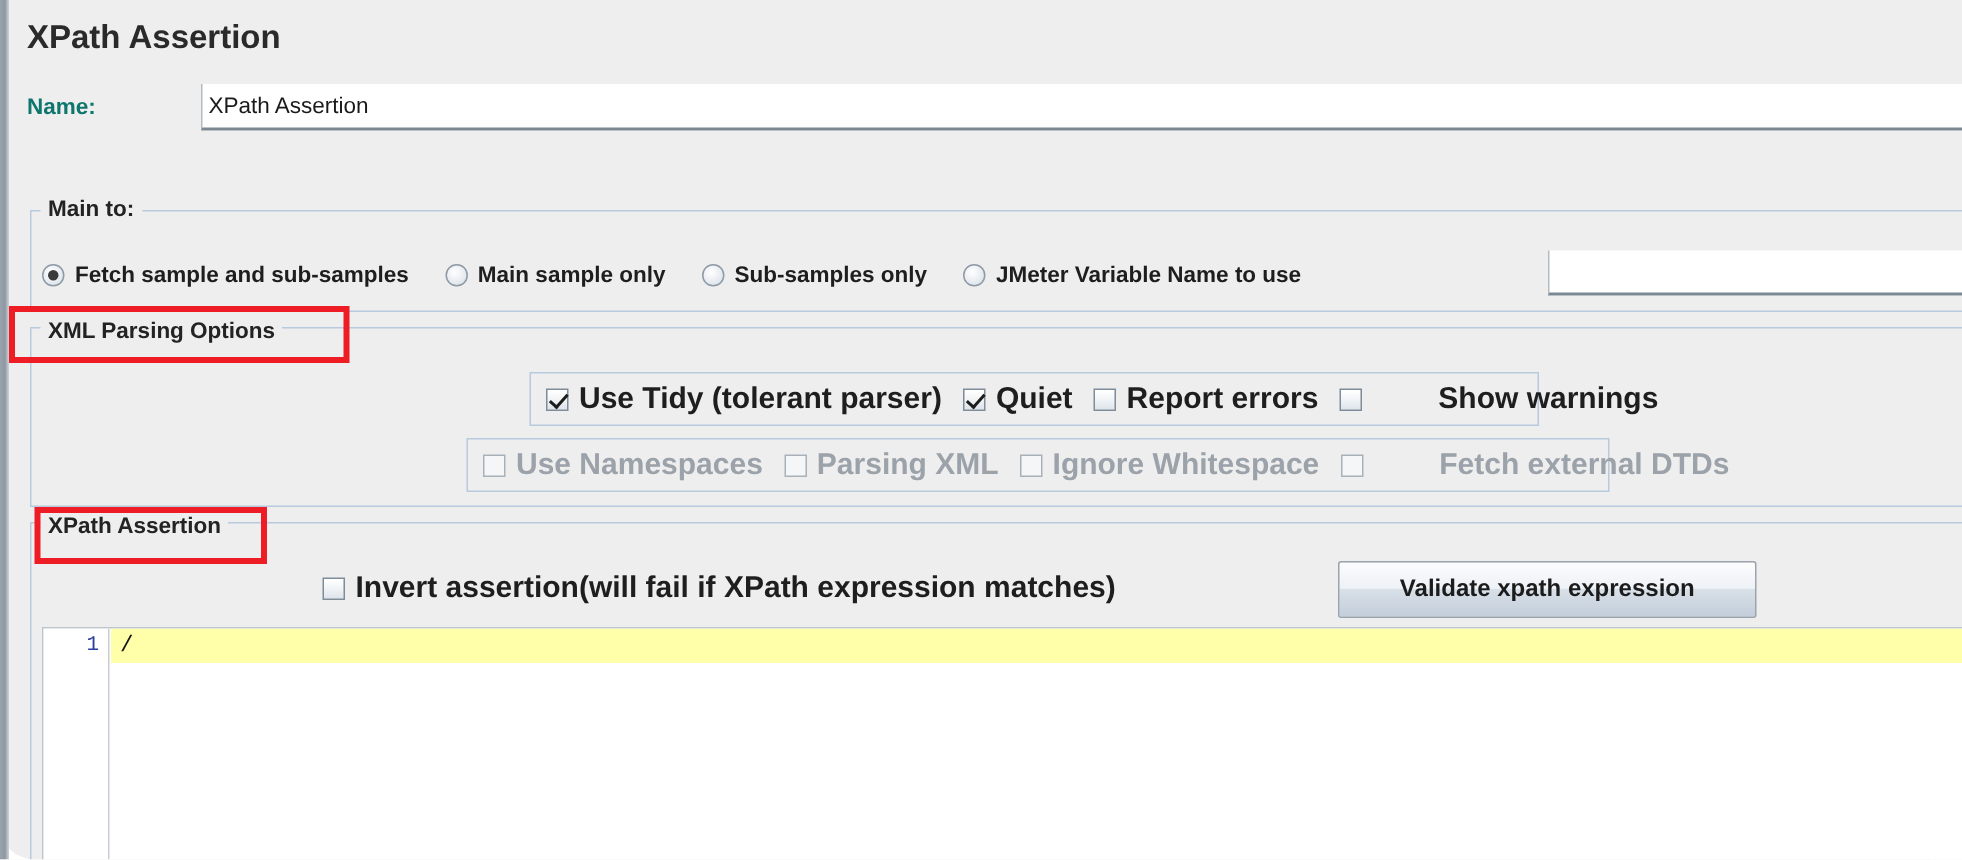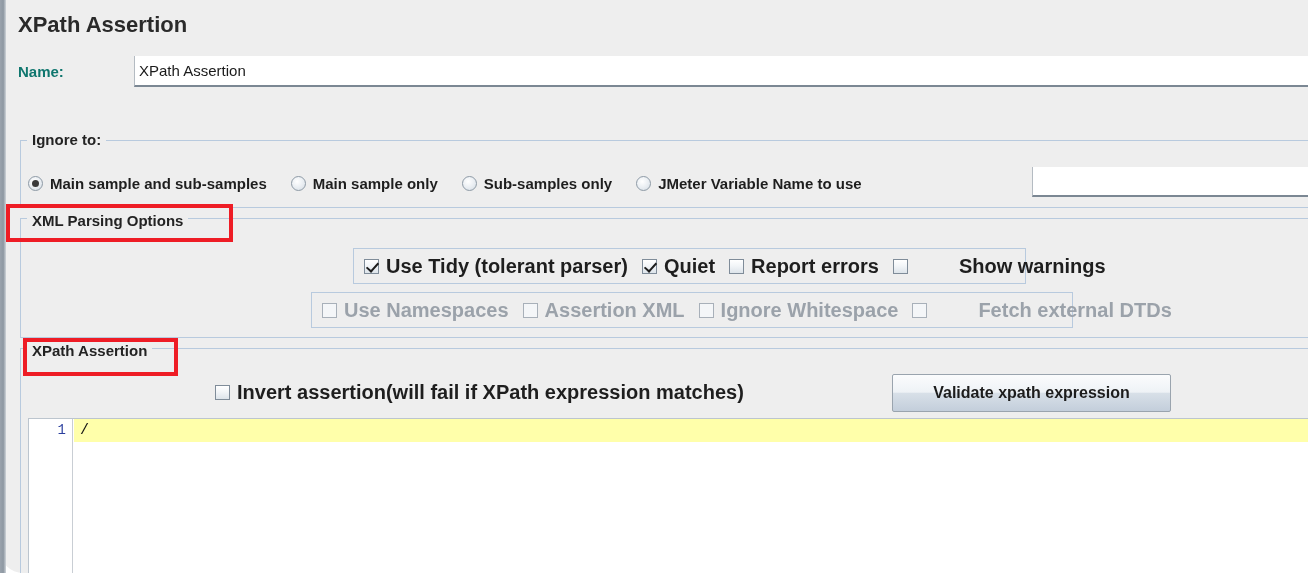--- a/index.html
+++ b/index.html
@@ -316,26 +316,26 @@
     <div class="title-text">XPath Assertion</div>
   </div>
 
   <div class="field-row" id="row-name">
     <div class="field-label">Name:</div>
     <input class="field-input field-input-border-left" id="name-input" type="text" style="left: 128px; width: 1174px;" value="XPath Assertion">
   </div>
 
 
   <div class="panel" id="panel-applyto"></div>
-  <div class="panel-title" id="applyto-title">Ignore to:</div>
+  <div class="panel-title" id="applyto-title">Main to:</div>
 
   <div class="radio-row">
     <div class="radio-item">
       <span class="radio-dot checked"></span>
-      <span class="radio-label">Main sample and sub-samples</span>
+      <span class="radio-label">Fetch sample and sub-samples</span>
     </div>
     <div class="radio-item">
       <span class="radio-dot"></span>
       <span class="radio-label">Main sample only</span>
     </div>
     <div class="radio-item">
       <span class="radio-dot"></span>
       <span class="radio-label">Sub-samples only</span>
     </div>
     <div class="radio-item">
@@ -367,21 +367,21 @@
     </div>
   </div>
 
   <div class="cbgroup" id="cbgroup-row2">
     <div class="cb-item disabled">
       <span class="cb-box"></span>
       <span class="cb-label">Use Namespaces</span>
     </div>
     <div class="cb-item disabled">
       <span class="cb-box"></span>
-      <span class="cb-label">Assertion XML</span>
+      <span class="cb-label">Parsing XML</span>
     </div>
     <div class="cb-item disabled">
       <span class="cb-box"></span>
       <span class="cb-label">Ignore Whitespace</span>
     </div>
     <div class="cb-item disabled">
       <span class="cb-box"></span>
       <span class="cb-label">Fetch external DTDs</span>
     </div>
   </div>

